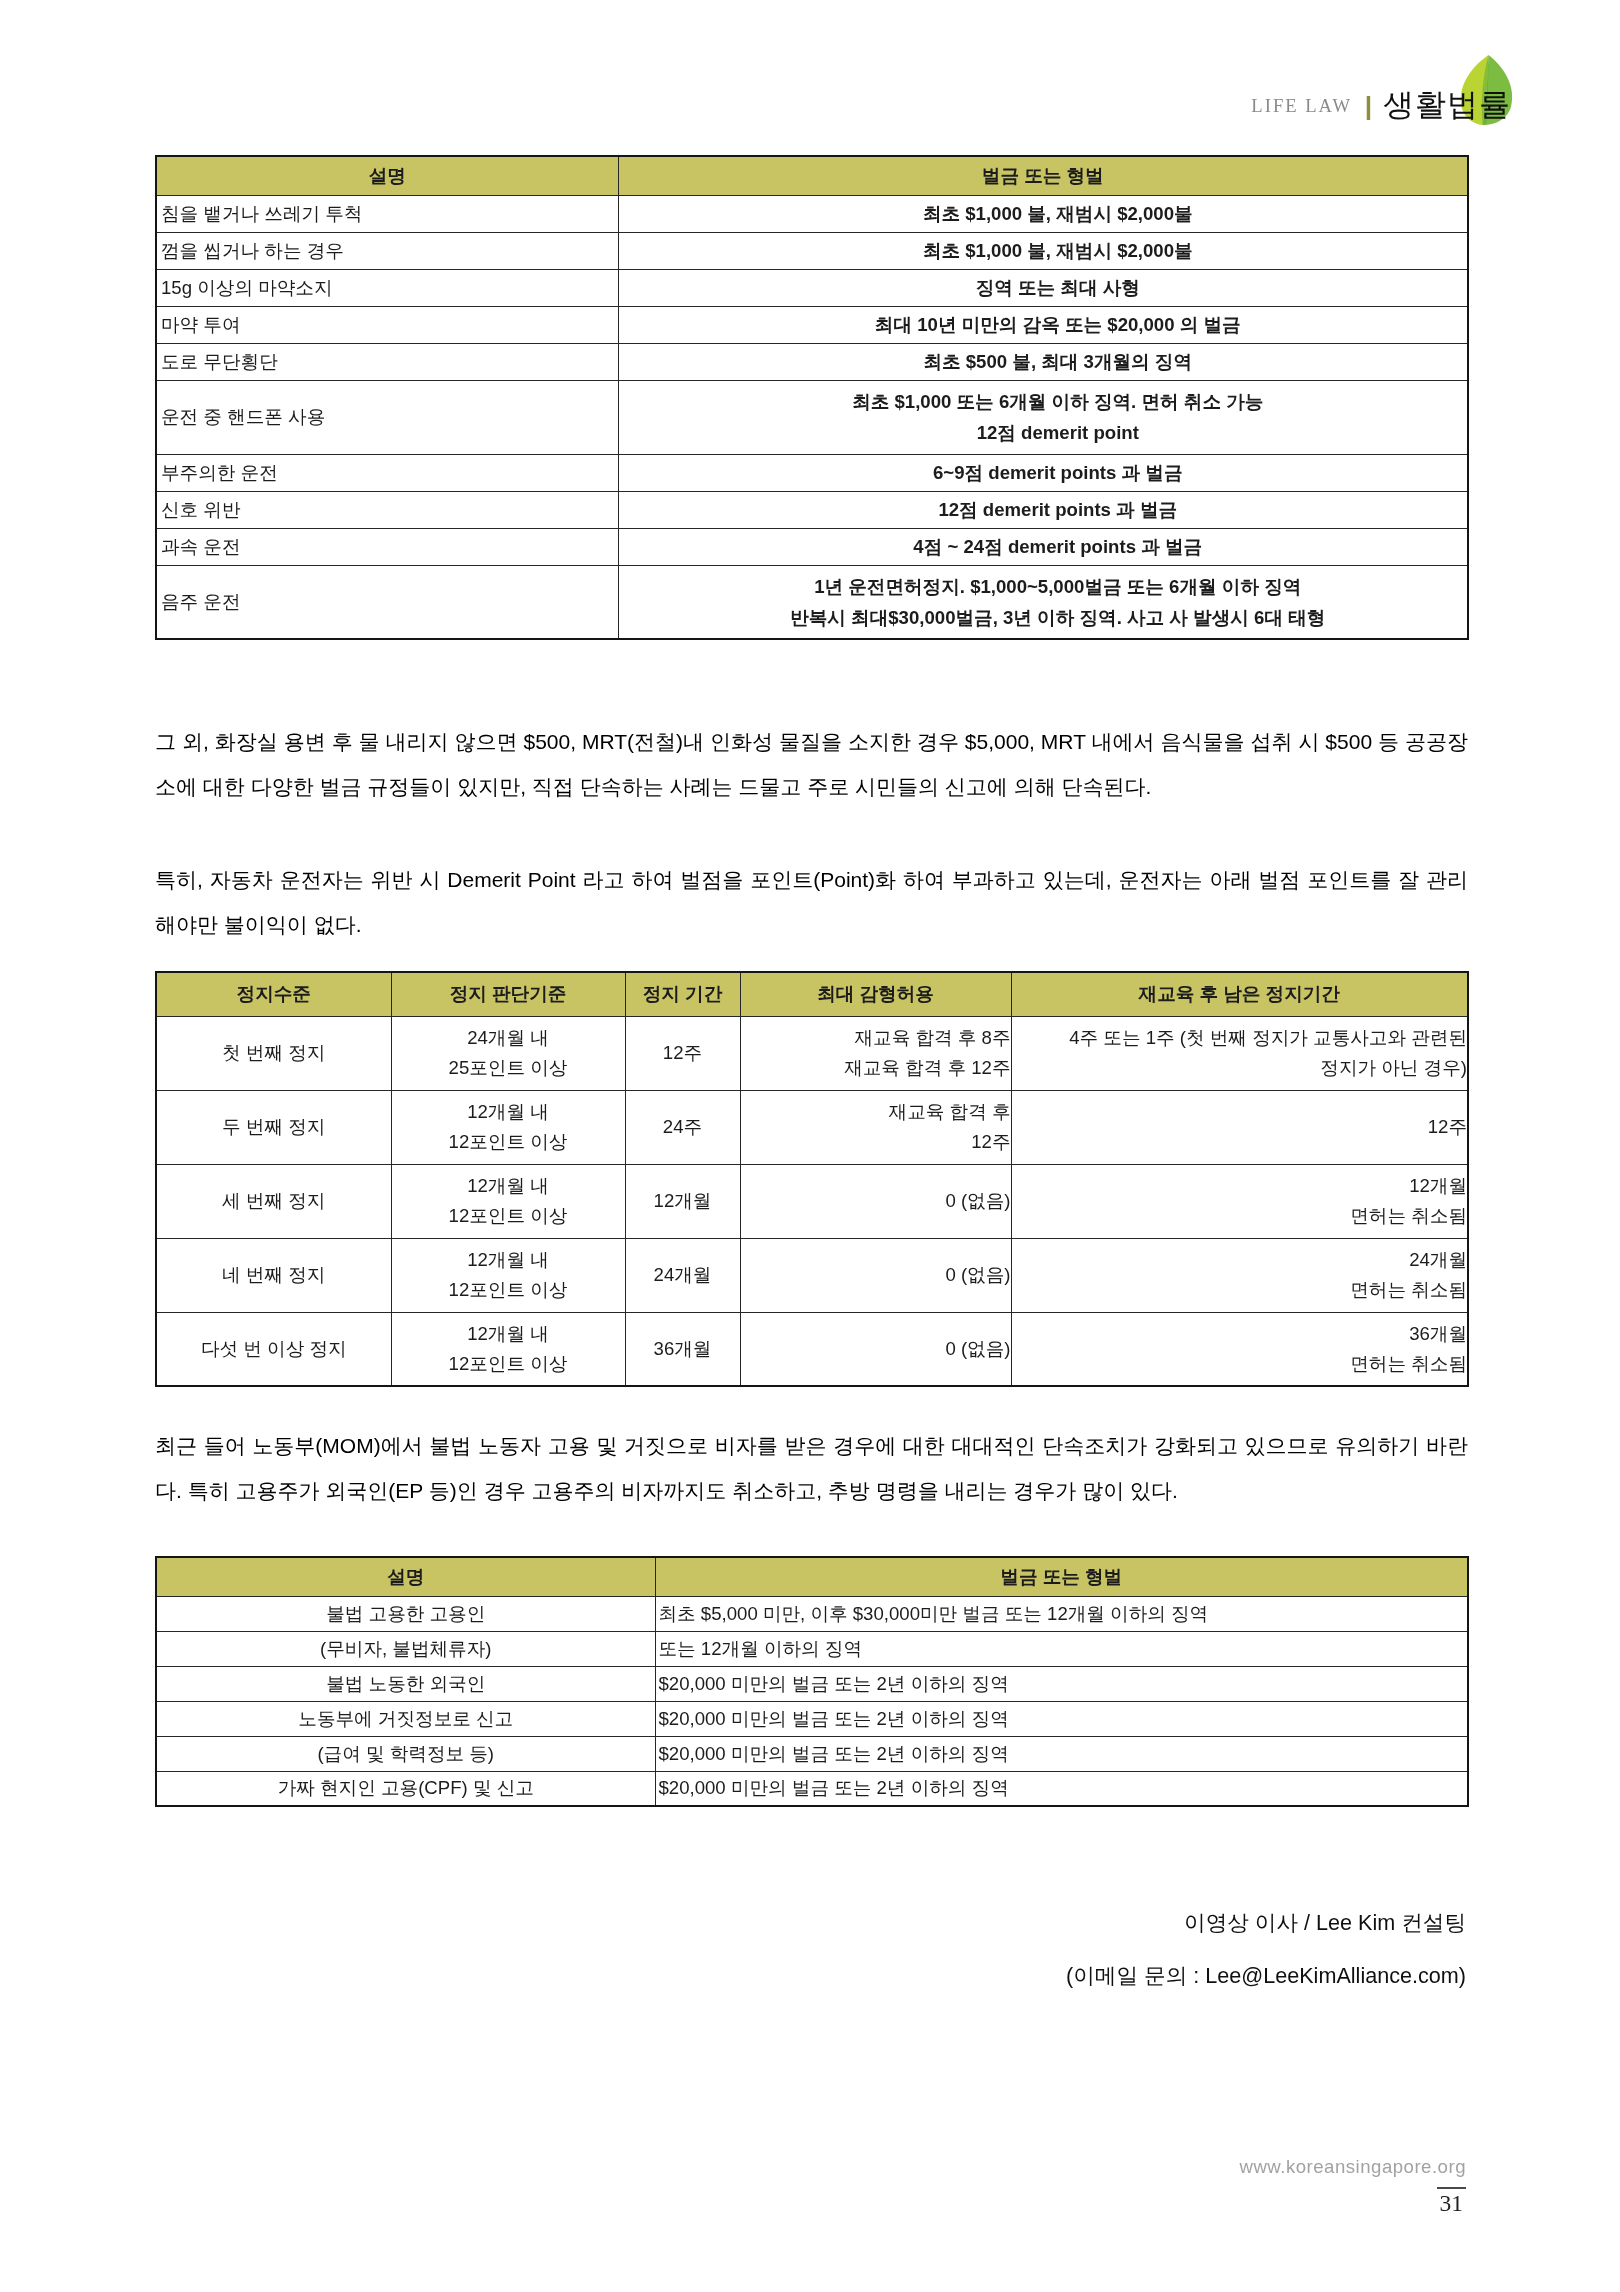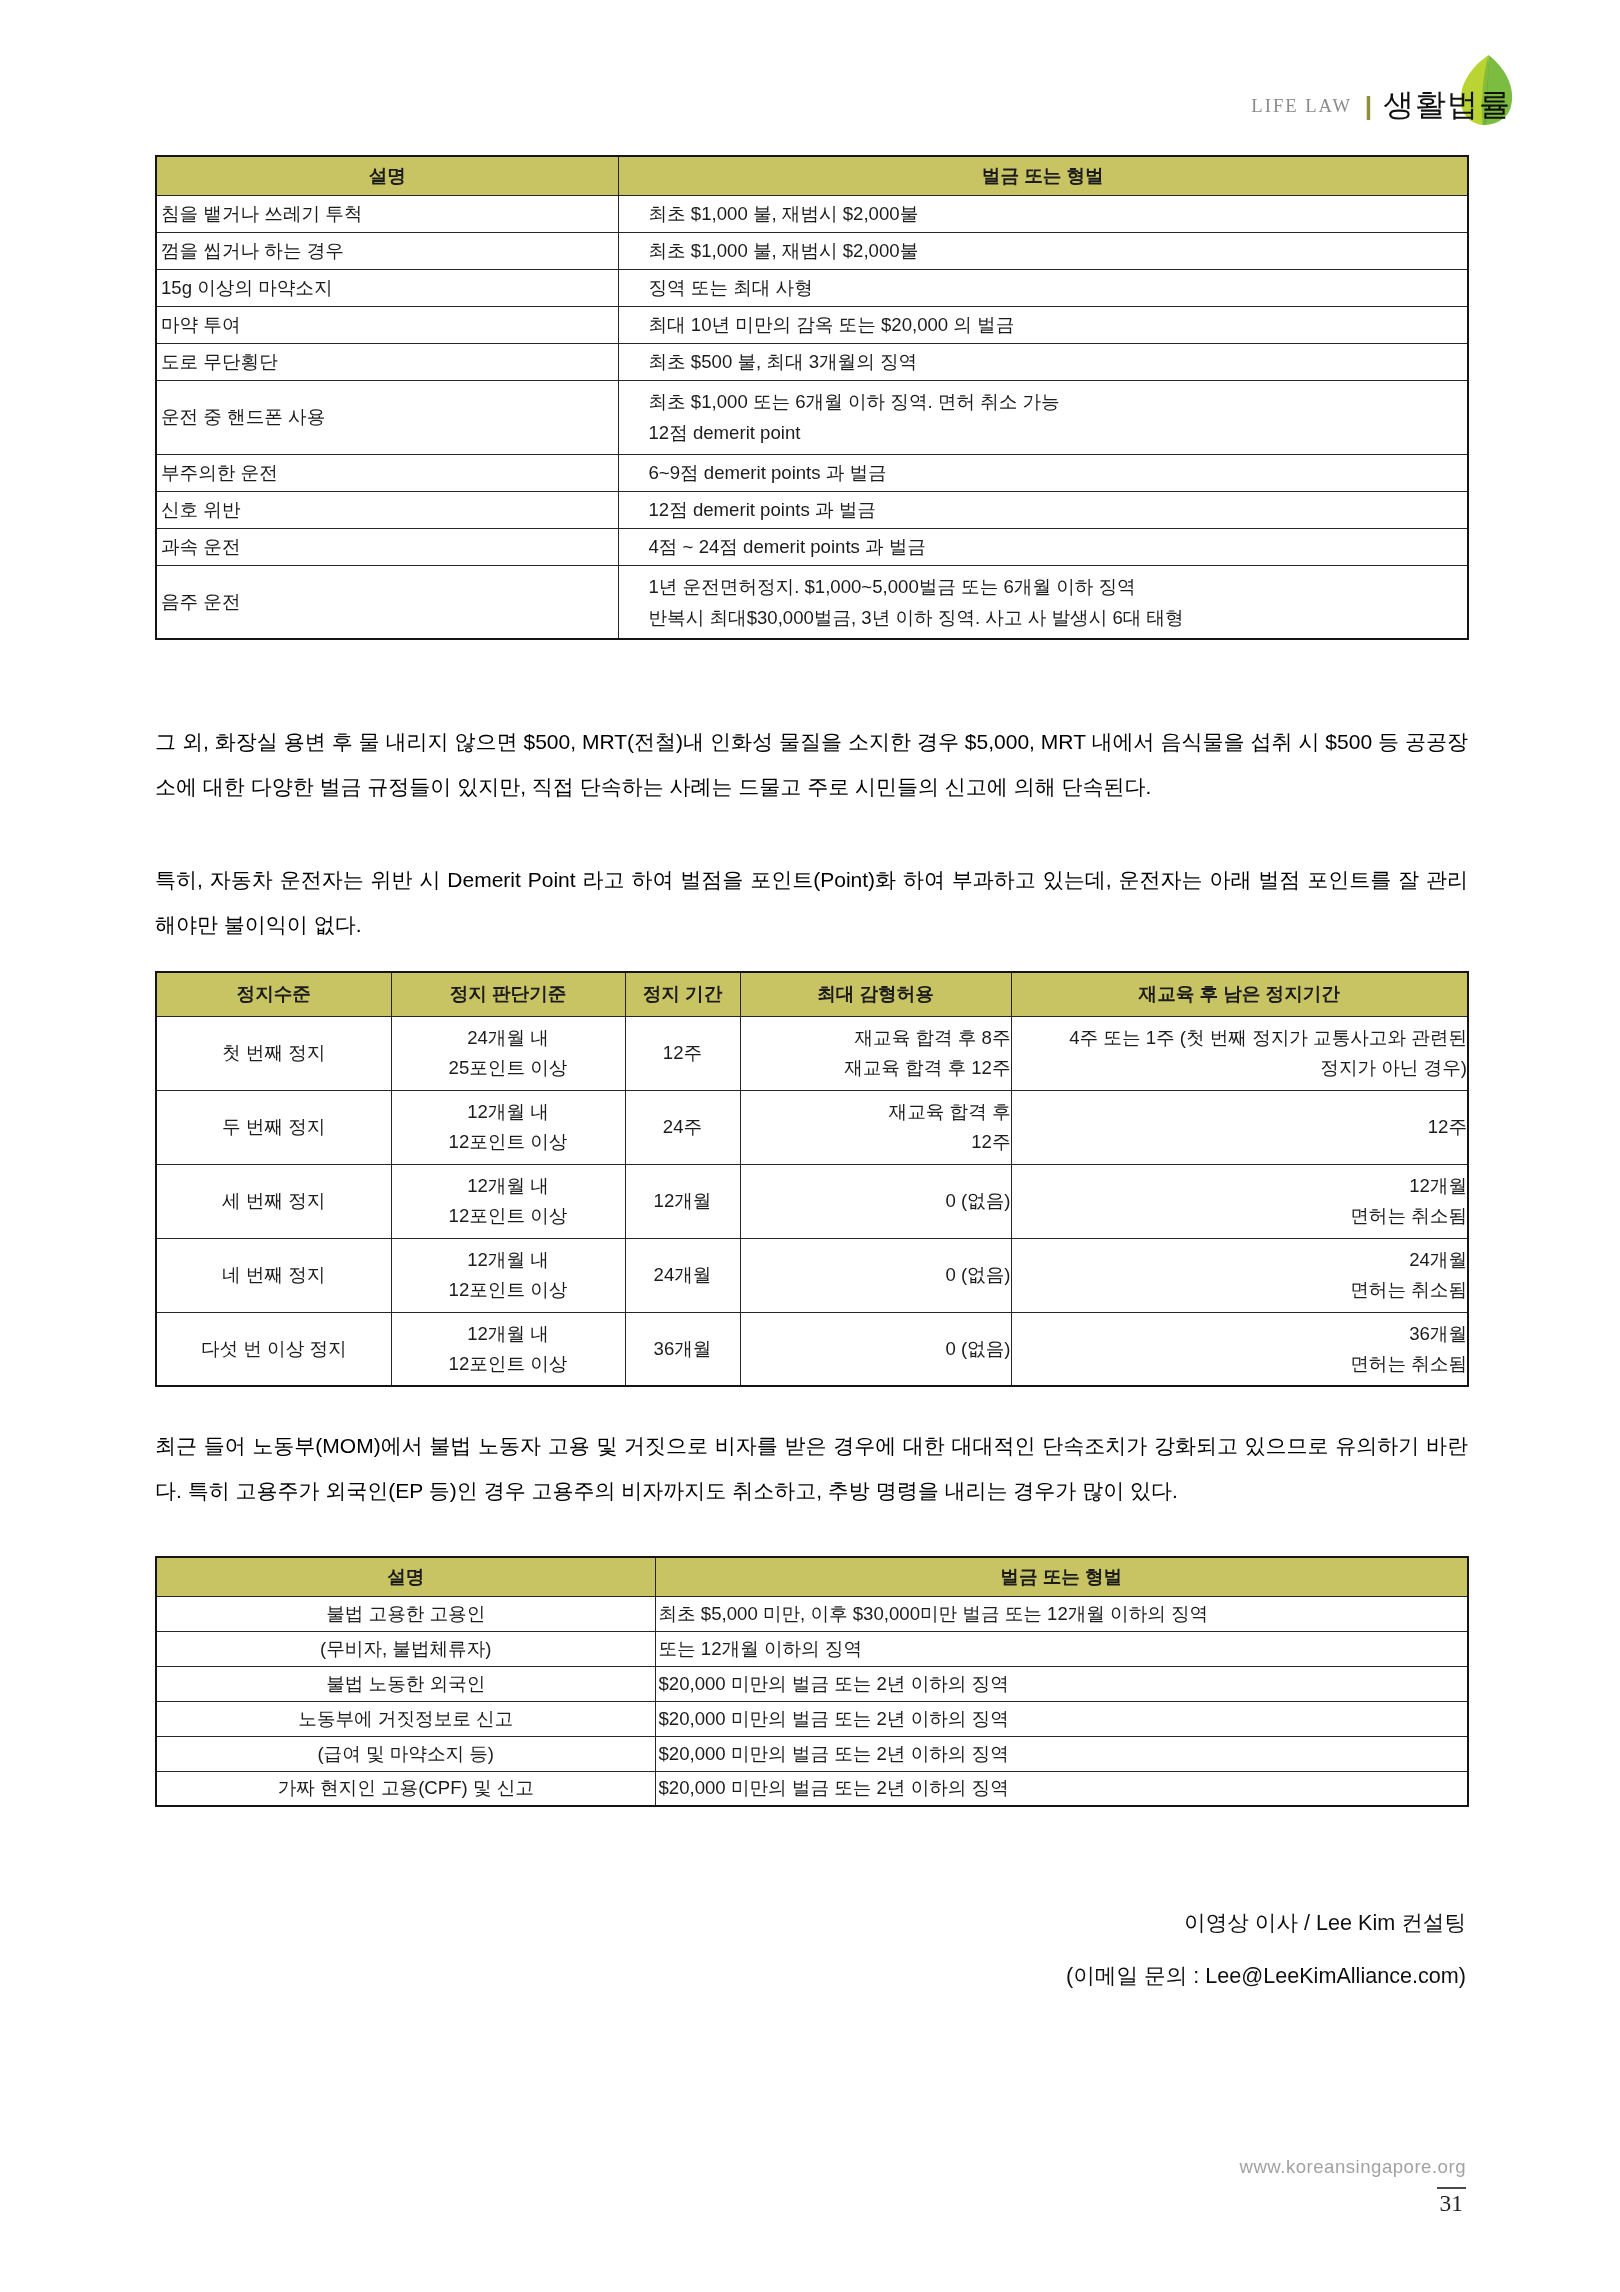--- a/index.html
+++ b/index.html
@@ -34,21 +34,21 @@
   th { background:#c8c464; font-weight:bold; text-align:center; }
   td { background:#ffffff; }
   .cell-lines div { line-height:31px; }
 
   
   #t1 { top:155px; }
   #t1 th { height:39px; }
   #t1 td { height:37px; }
   #t1 tr.tall td { height:74px; }
   #t1 td.c-desc { padding-left:4px; text-align:left; }
-  #t1 td.c-pen  { padding-left:30px; text-align:left; }
+  #t1 td.c-pen  { padding-left:30px; text-align:center;font-weight:bold; }
 
   
   #t2 { top:963px;margin-top:8px; }
   #t2 th { height:44px; }
   #t2 td { height:74px; }
   #t2 td.center { text-align:center; }
   #t2 td.left   { text-align:right; padding-left:16px; }
   #t2 .cell-lines div { line-height:30px; }
 
   
@@ -272,21 +272,21 @@
       </tr>
     <tr>
         <td class="c-desc">불법 노동한 외국인</td>
         <td class="c-pen">$20,000 미만의 벌금 또는 2년 이하의 징역</td>
       </tr>
     <tr>
         <td class="c-desc">노동부에 거짓정보로 신고</td>
         <td class="c-pen">$20,000 미만의 벌금 또는 2년 이하의 징역</td>
       </tr>
     <tr>
-        <td class="c-desc">(급여 및 마약소지 등)</td>
+        <td class="c-desc">(급여 및 학력정보 등)</td>
         <td class="c-pen">$20,000 미만의 벌금 또는 2년 이하의 징역</td>
       </tr>
     <tr>
         <td class="c-desc">가짜 현지인 고용(CPF) 및 신고</td>
         <td class="c-pen">$20,000 미만의 벌금 또는 2년 이하의 징역</td>
       </tr>
   </tbody>
 </table>
 
 <div class="author">

